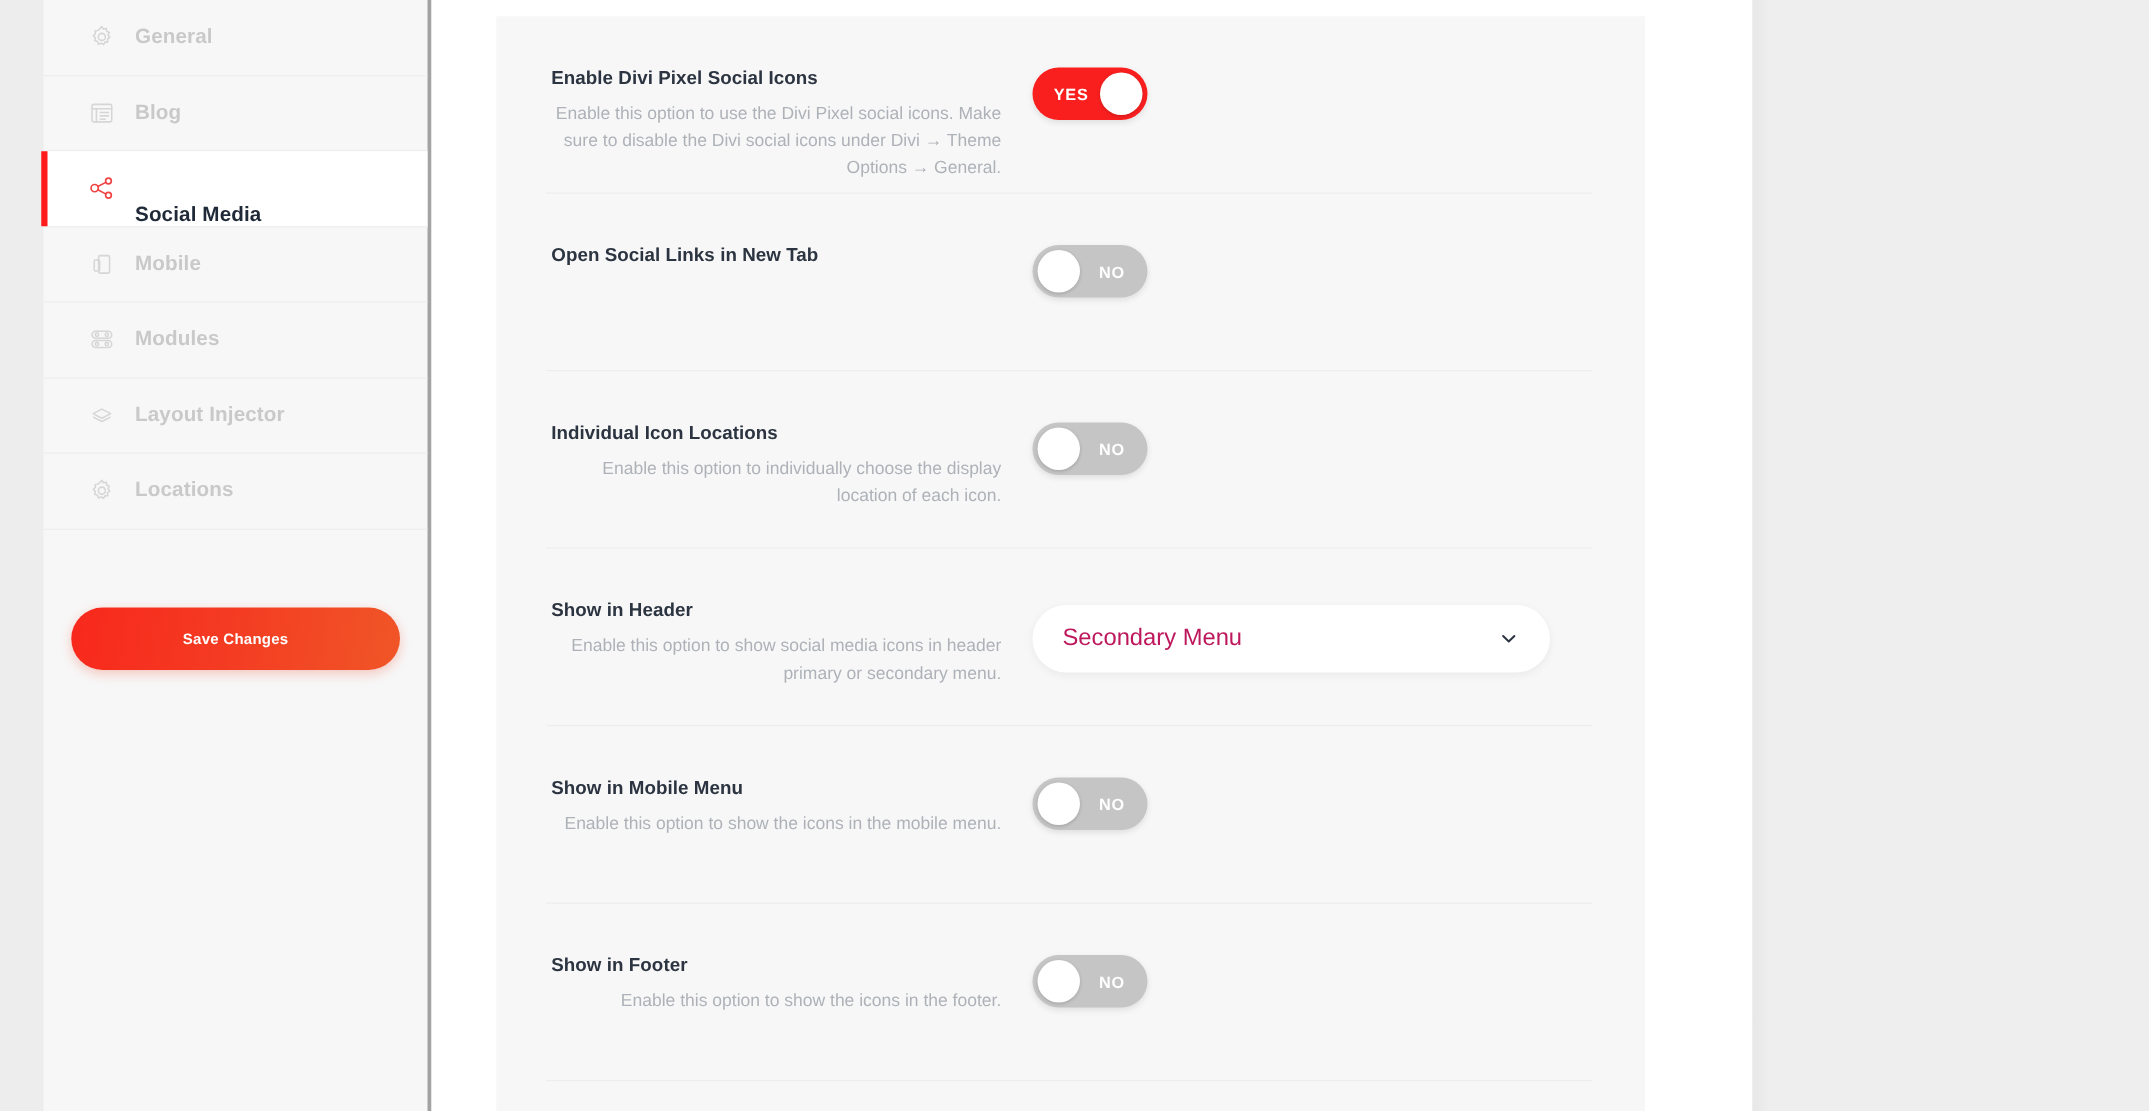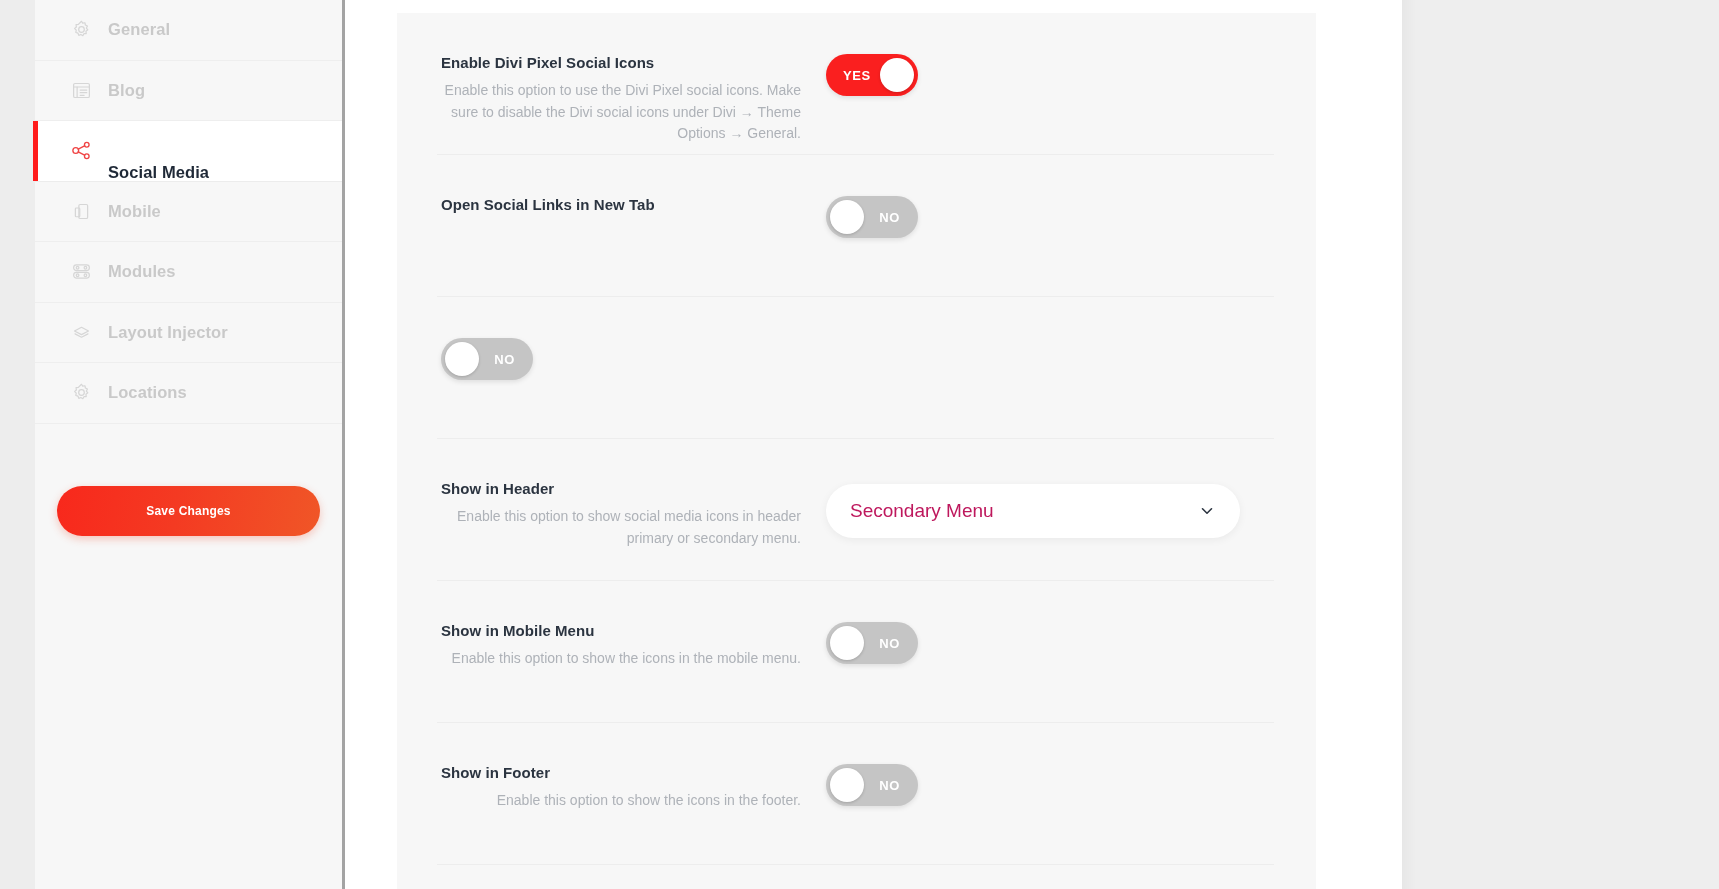--- a/index.html
+++ b/index.html
@@ -348,20 +348,24 @@
           </div>
           <div class="control-col">
             <button class="toggle off">
               <span class="tg-text">NO</span>
               <span class="knob"></span>
             </button>
           </div>
           <div class="row-divider"></div>
         </div>
         <div class="setting-row">
+          <div class="label-col">
+            <div class="row-title">Individual Icon Locations</div>
+            <div class="row-desc">Enable this option to individually choose the display location of each icon.</div>
+          </div>
           <div class="control-col">
             <button class="toggle off">
               <span class="tg-text">NO</span>
               <span class="knob"></span>
             </button>
           </div>
           <div class="row-divider"></div>
         </div>
         <div class="setting-row">
           <div class="label-col">

